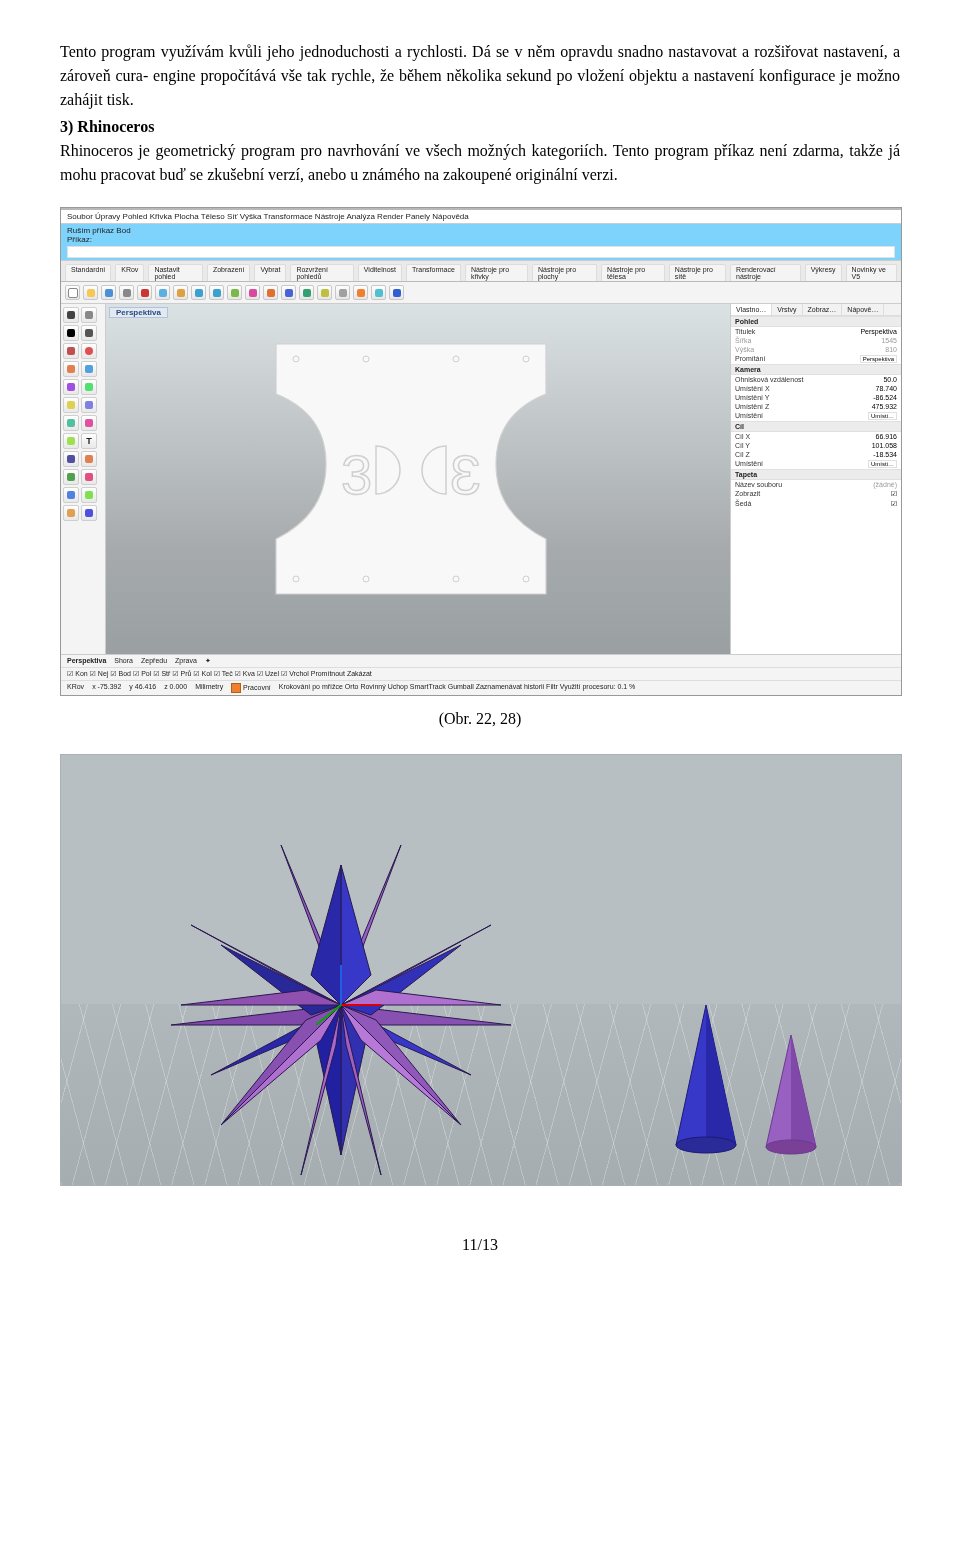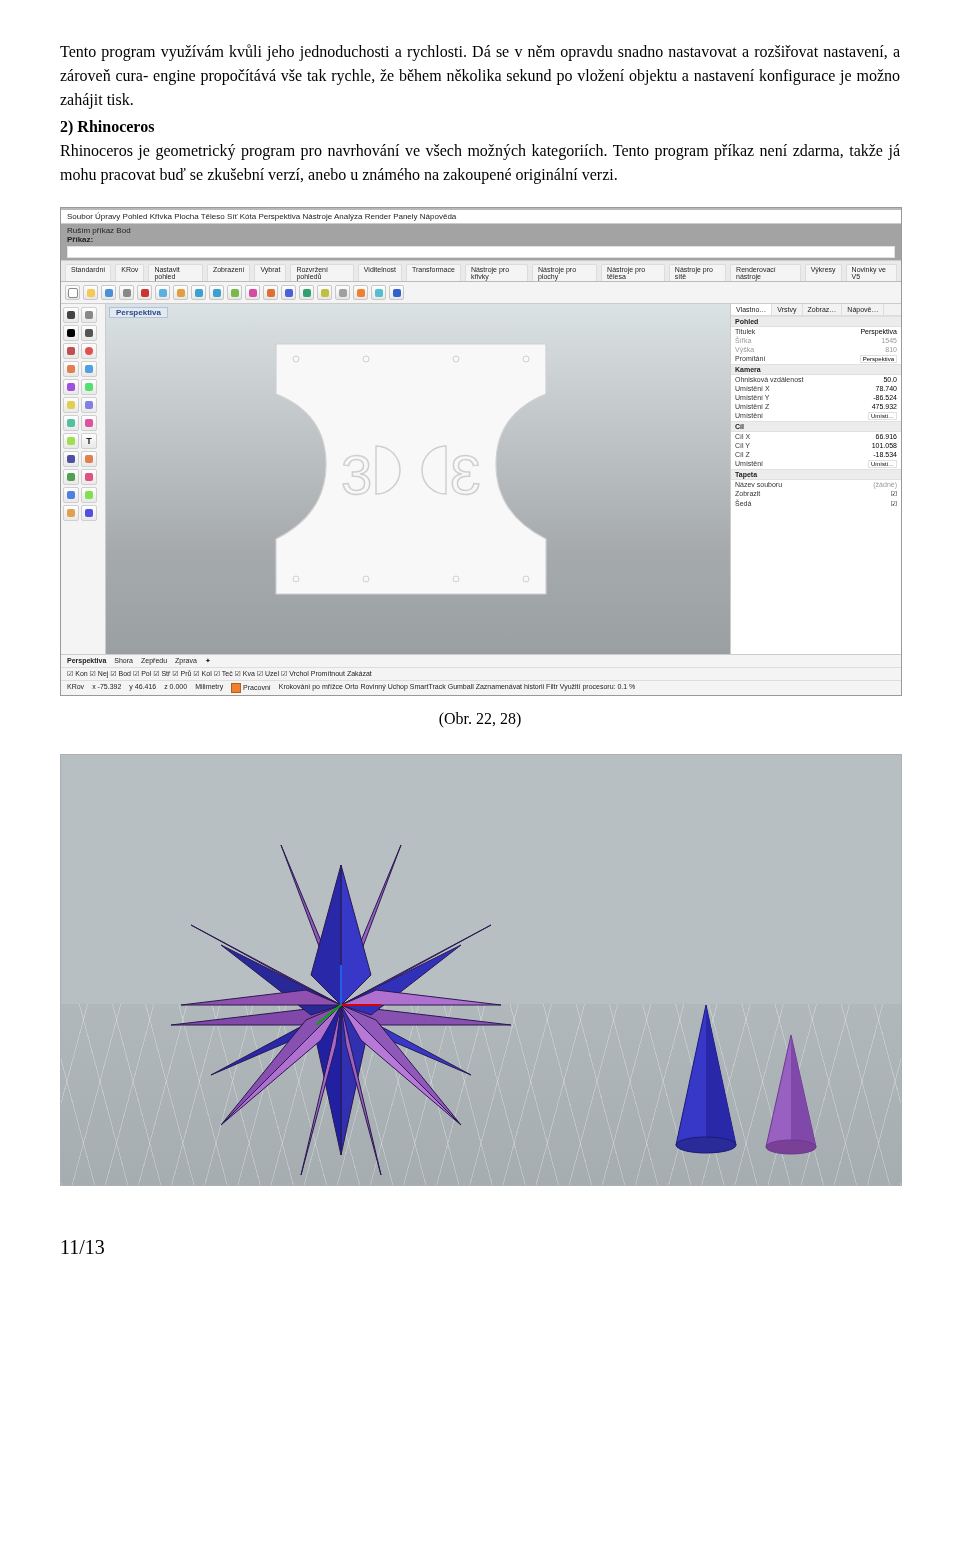--- a/index.html
+++ b/index.html
@@ -38,26 +38,26 @@
     font-size: 8px;
     color: #222;
     border: 1px solid #999;
   }
   .rhino-menubar {
     background: #fff;
     padding: 2px 6px;
     border-bottom: 1px solid #ccc;
   }
   .rhino-cmdline {
-    background: #a3a3a3;
+    background: #7dd3fc;
     padding: 2px 6px;
     border-bottom: 1px solid #ccc;
     min-height: 22px;
   }
-  .rhino-prikaz-label { display:block;font-weight:bold; }
+  .rhino-prikaz-label { display:block; }
   .rhino-prikaz-input {
     display:block;
     background:#fff;
     border:1px solid #e0e0e0;
     height:10px;
     margin-top:2px;
   }
   .rhino-tabs {
     background: #eaeaea;
     padding: 3px 4px 0 4px;
@@ -211,39 +211,39 @@
   .star {
     position:absolute;
     left:100px; top:70px;
     width:360px; height:360px;
   }
   .cone {
     position:absolute;
     bottom:30px;
   }
   .page-num {
-    text-align:left;
-    font-size:20px;
+    text-align:center;
+    font-size:16px;
     margin-top:50px;
   }
 
   
   .dot { width:8px; height:8px; border-radius:2px; }
 </style>
 </head>
 <body>
 
 <p>Tento program využívám kvůli jeho jednoduchosti a rychlosti. Dá se v něm opravdu snadno nastavovat a rozšiřovat nastavení, a zároveň cura- engine propočítává vše tak rychle, že během několika sekund po vložení objektu a nastavení konfigurace je možno zahájit tisk.</p>
 
-<div class="section-heading">2) Rhinoceros</div>
+<div class="section-heading">3) Rhinoceros</div>
 <p class="section-body">Rhinoceros je geometrický program pro navrhování ve všech možných kategoriích. Tento program příkaz není zdarma, takže já mohu pracovat buď se zkušební verzí, anebo u známého na zakoupené originální verzi.</p>
 
 <div class="screenshot-wrap">
   <div class="rhino-ss">
-    <div class="rhino-menubar">Soubor  Úpravy  Pohled  Křivka  Plocha  Těleso  Síť  Kóta  Perspektiva  Nástroje  Analýza  Render  Panely  Nápověda</div>
+    <div class="rhino-menubar">Soubor  Úpravy  Pohled  Křivka  Plocha  Těleso  Síť  Výška  Transformace  Nástroje  Analýza  Render  Panely  Nápověda</div>
     <div class="rhino-cmdline">
       <span>Ruším příkaz Bod</span>
       <span class="rhino-prikaz-label">Příkaz:</span>
       <span class="rhino-prikaz-input"></span>
     </div>
     <div class="rhino-tabs">
       <span class="rhino-tab">Standardní</span>
       <span class="rhino-tab">KRov</span>
       <span class="rhino-tab">Nastavit pohled</span>
       <span class="rhino-tab">Zobrazení</span>

